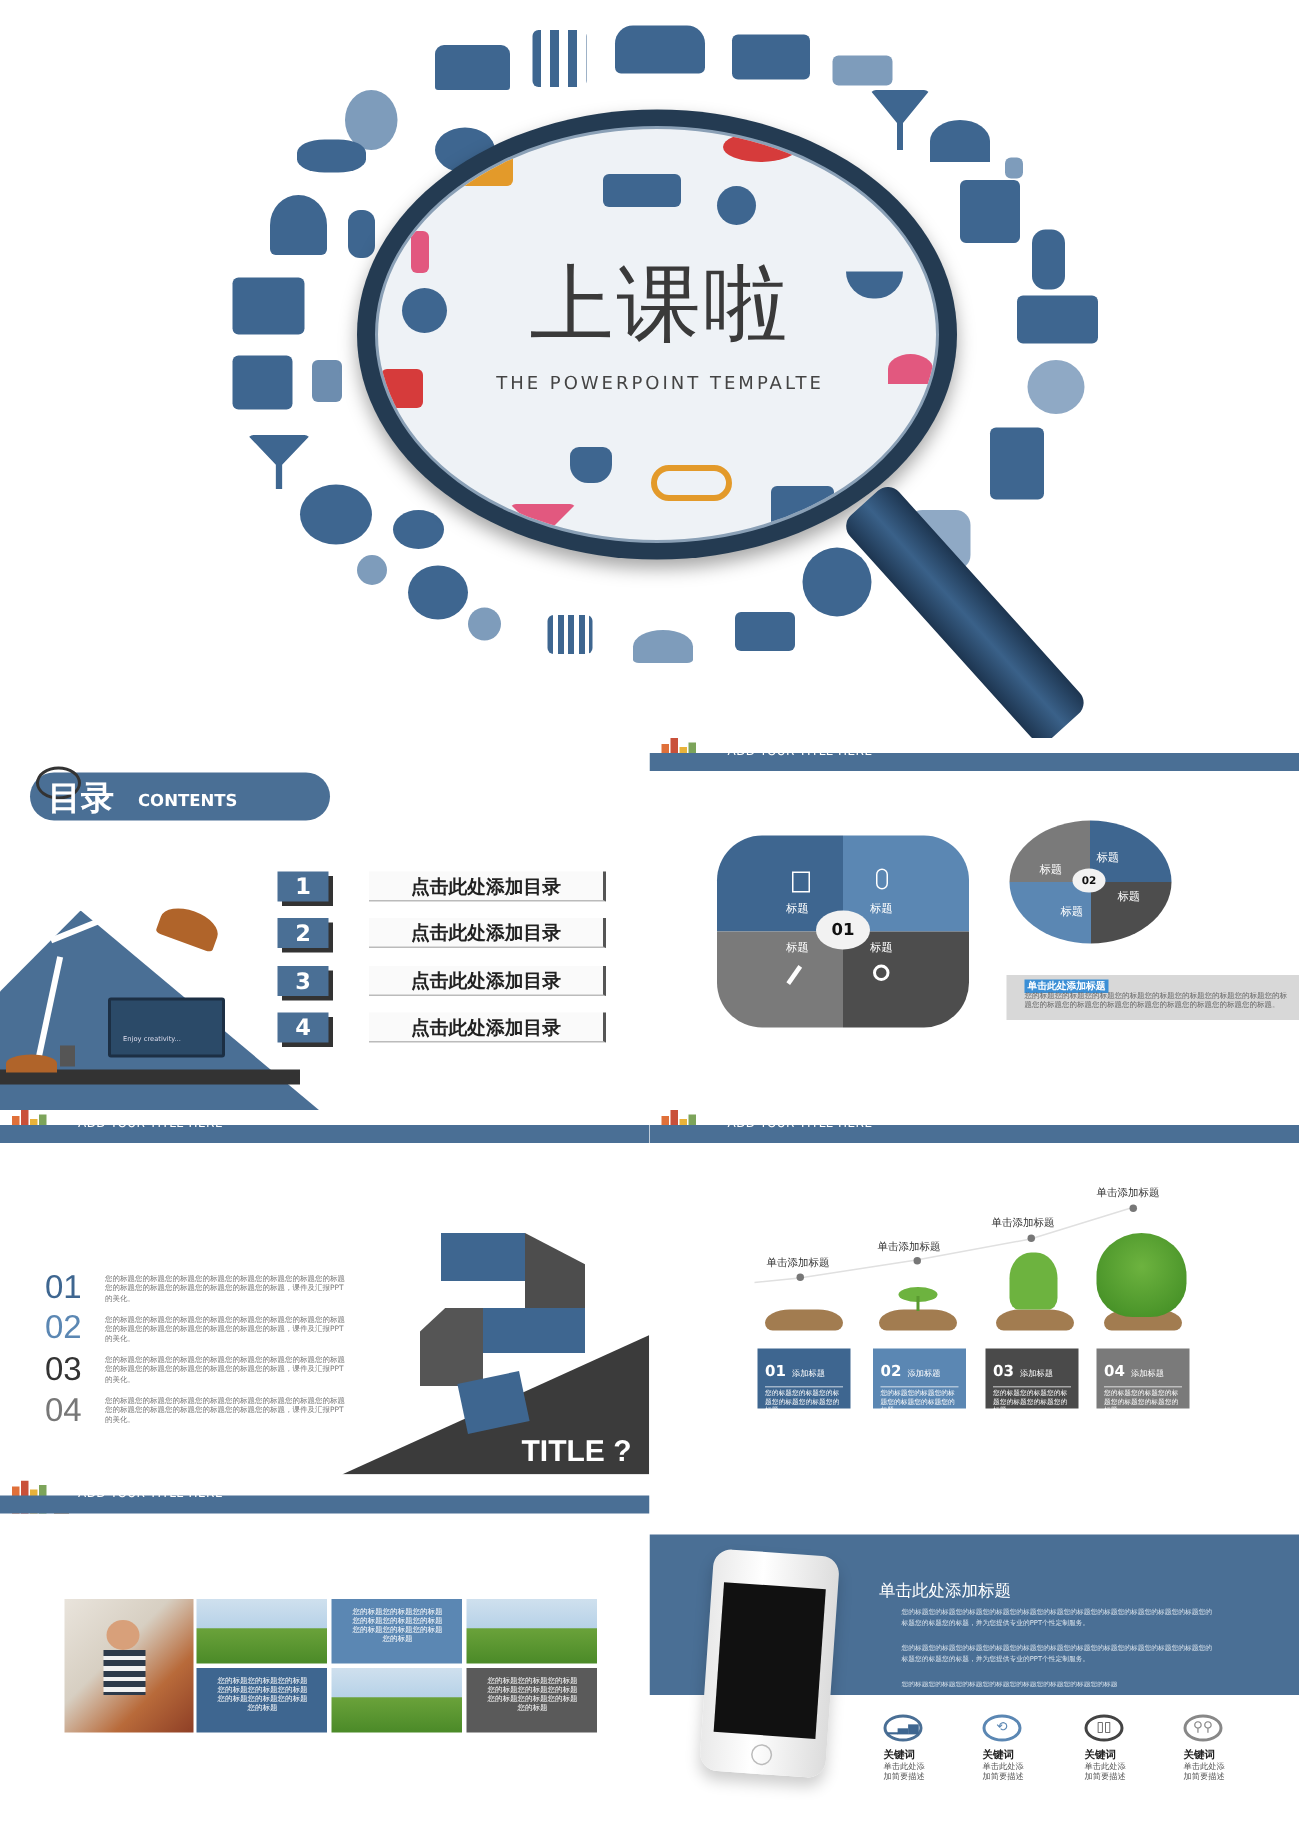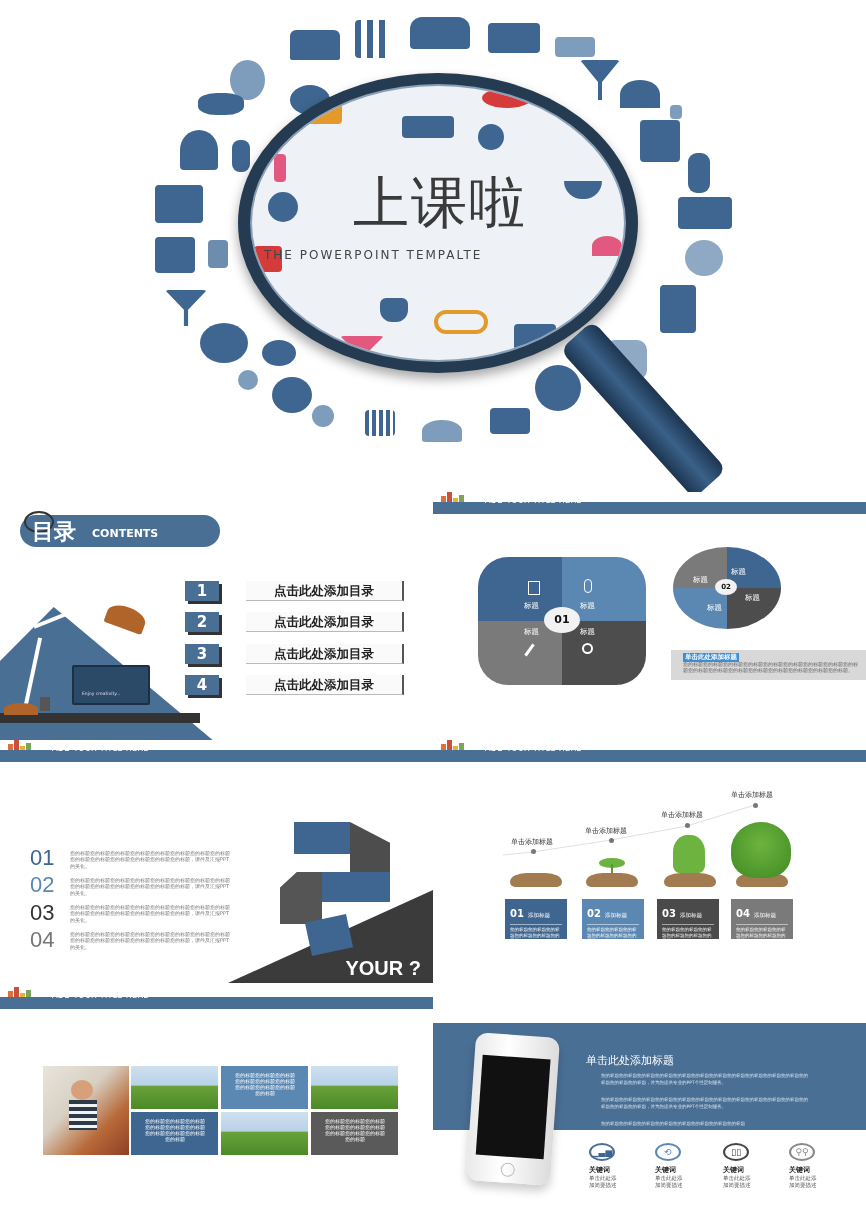--- a/index.html
+++ b/index.html
@@ -8,21 +8,21 @@
   .abs { position: absolute; }
 
   
   #hero { left: 0; top: 0; width: 866px; height: 492px; background: #fff; overflow: hidden; }
   .icon-cloud { position: absolute; left: 150px; top: 5px; width: 600px; height: 440px; }
   .ic { position: absolute; background: #3e6690; border-radius: 4px; }
   .lens-outer { position: absolute; left: 238px; top: 73px; width: 400px; height: 300px; border-radius: 50%; background: #243b52; box-shadow: 0 6px 12px rgba(0,0,0,0.35); }
   .lens-inner { position: absolute; left: 250px; top: 84px; width: 376px; height: 278px; border-radius: 50%; background: #eef2f6; overflow: hidden; border: 2px solid #8aa0b6; }
   .handle { position: absolute; left: 560px; top: 350px; width: 44px; height: 200px; background: linear-gradient(90deg,#1d3550,#3a6189,#1d3550); transform: rotate(-42deg); transform-origin: top left; border-radius: 10px; }
   .hero-title { position: absolute; left: 0; width: 376px; top: 80px; text-align: center; font-family: "Liberation Sans", sans-serif; font-weight: normal; font-size: 56px; color: #3a3a3a; letter-spacing: 2px; }
-  .hero-sub { position: absolute; left: 12px; width: 376px; top: 162px; font-size: 12px; letter-spacing: 2px; color: #444; }
+  .hero-sub { position: absolute; left: 0; width: 376px; top: 162px; text-align: center; font-size: 12px; letter-spacing: 2px; color: #444; }
 
   
   .slide { position: absolute; width: 433px; height: 245px; background: #fff; overflow: hidden; }
   .title-bar { position: absolute; left: 0; top: 10px; width: 433px; height: 12px; background: #4a6f95; }
   .title-bar-text { position: absolute; left: 52px; top: 2px; font-size: 8px; font-weight: normal; color: #fff; letter-spacing: 0.3px; line-height: 14px; }
   .books { position: absolute; left: 6px; top: 0; width: 42px; height: 22px; }
   .book { position: absolute; bottom: 0; width: 5px; }
 
   
   .toc-pill { position: absolute; left: 20px; top: 18px; width: 200px; height: 32px; border-radius: 16px; background: #4a6f95; }
@@ -218,21 +218,21 @@
   <div class="num-text" style="top:191px;">您的标题您的标题您的标题您的标题您的标题您的标题您的标题您的标题您的标题您的标题您的标题您的标题您的标题您的标题，课件及汇报PPT的美化。</div>
 
   <div class="abs" style="left:228px;top:150px;width:205px;height:93px;background:#3b3b3b;clip-path:polygon(0 100%,100% 0,100% 100%);"></div>
   <div class="abs" style="left:280px;top:82px;width:110px;height:130px;">
     <div class="abs" style="left:14px;top:0;width:56px;height:32px;background:#3e6690;"></div>
     <div class="abs" style="left:70px;top:0;width:40px;height:52px;background:#4d4d4d;clip-path:polygon(0 0,100% 40%,100% 100%,0 100%);"></div>
     <div class="abs" style="left:40px;top:50px;width:70px;height:30px;background:#3e6690;"></div>
     <div class="abs" style="left:0;top:50px;width:42px;height:52px;background:#555;clip-path:polygon(40% 0,100% 0,100% 100%,0 100%,0 30%);"></div>
     <div class="abs" style="left:28px;top:96px;width:42px;height:34px;background:#3e6690;transform:rotate(-12deg);"></div>
   </div>
-  <div class="what-text">YOUR ?</div>
+  <div class="what-text">TITLE ?</div>
 </div>
 
 <div class="slide" style="left:433px;top:740px;">
   <div class="books">
     <div class="book" style="left:2px;height:18px;background:#e0703a;"></div>
     <div class="book" style="left:8px;height:22px;background:#c9503a;"></div>
     <div class="book" style="left:14px;height:16px;background:#e8b23a;"></div>
     <div class="book" style="left:20px;height:19px;background:#7ca45a;"></div>
     <div class="book" style="left:30px;height:9px;width:10px;background:#8a5a2a;border-radius:50% 50% 0 0;"></div>
   </div>

